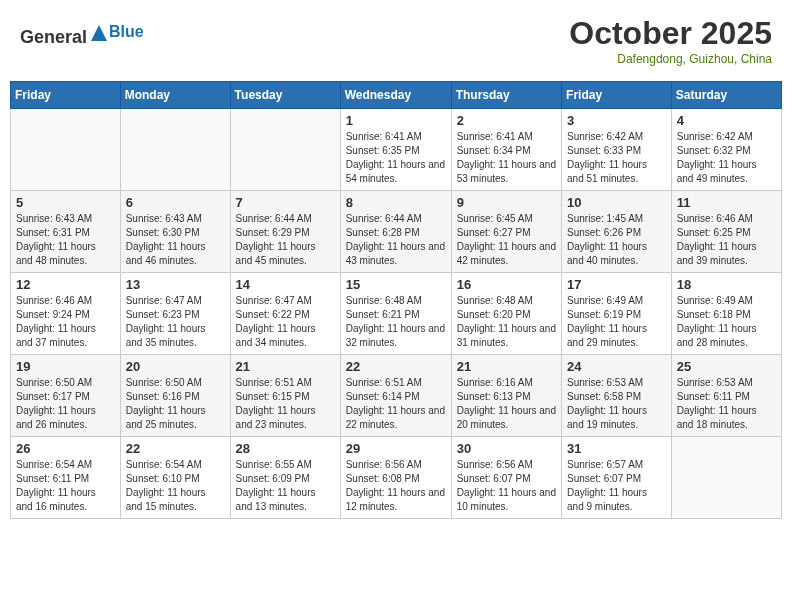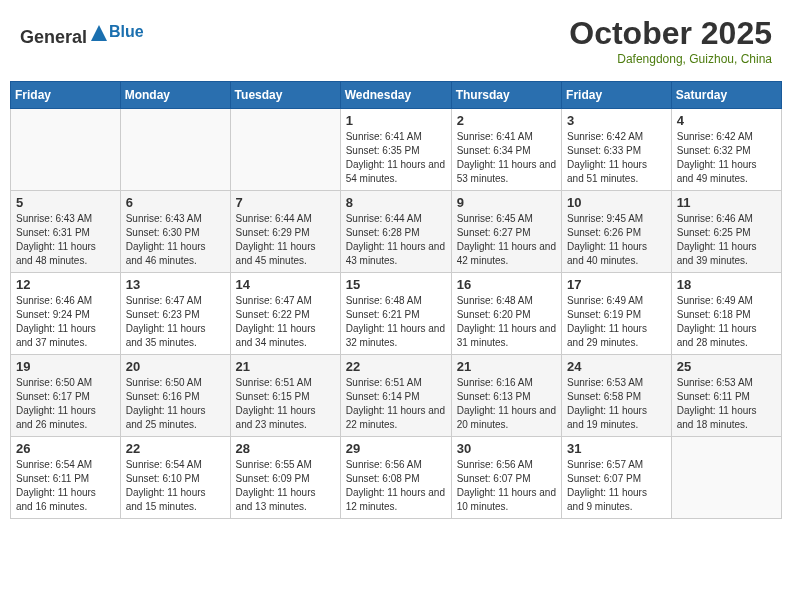--- a/index.html
+++ b/index.html
@@ -193,21 +193,21 @@
         </td>
         <td>
           <span class="day-num">9</span>
           <div class="day-info">Sunrise: 6:45 AM
 Sunset: 6:27 PM
 Daylight: 11 hours
 and 42 minutes.</div>
         </td>
         <td>
           <span class="day-num">10</span>
-          <div class="day-info">Sunrise: 9:45 AM
+          <div class="day-info">Sunrise: 1:45 AM
 Sunset: 6:26 PM
 Daylight: 11 hours
 and 40 minutes.</div>
         </td>
         <td>
           <span class="day-num">11</span>
           <div class="day-info">Sunrise: 6:46 AM
 Sunset: 6:25 PM
 Daylight: 11 hours
 and 39 minutes.</div>

